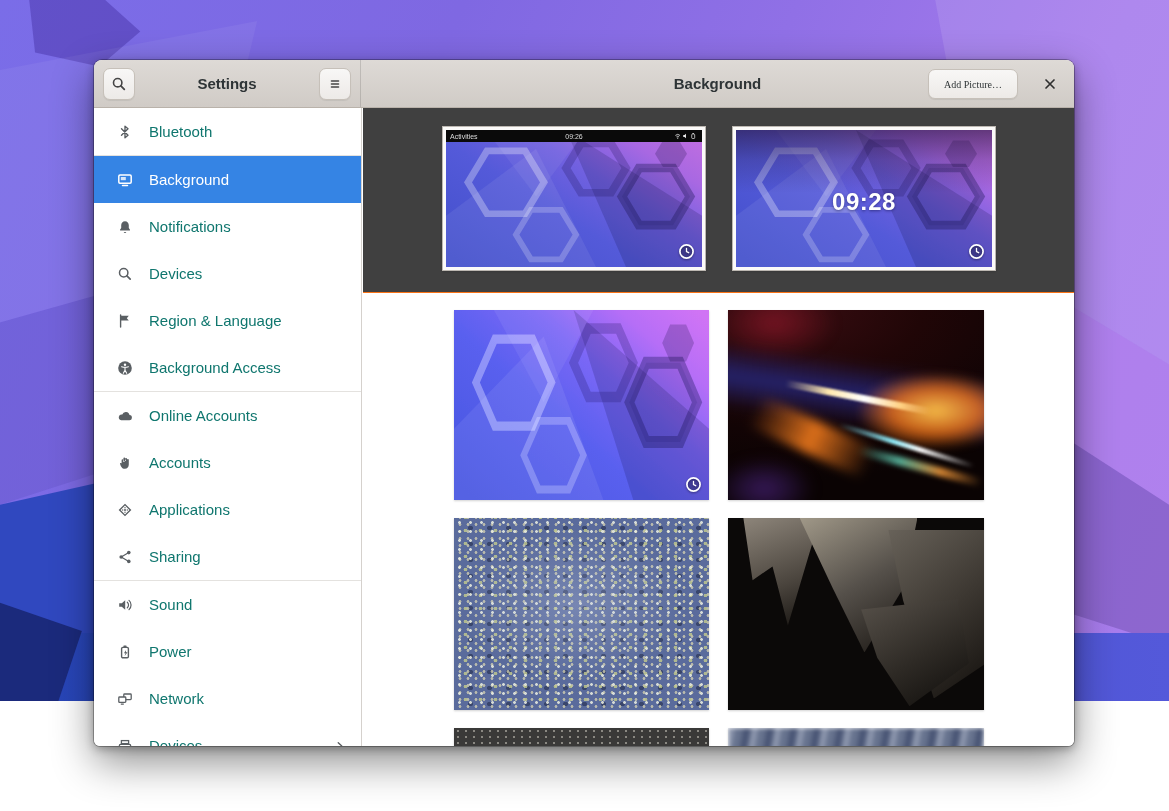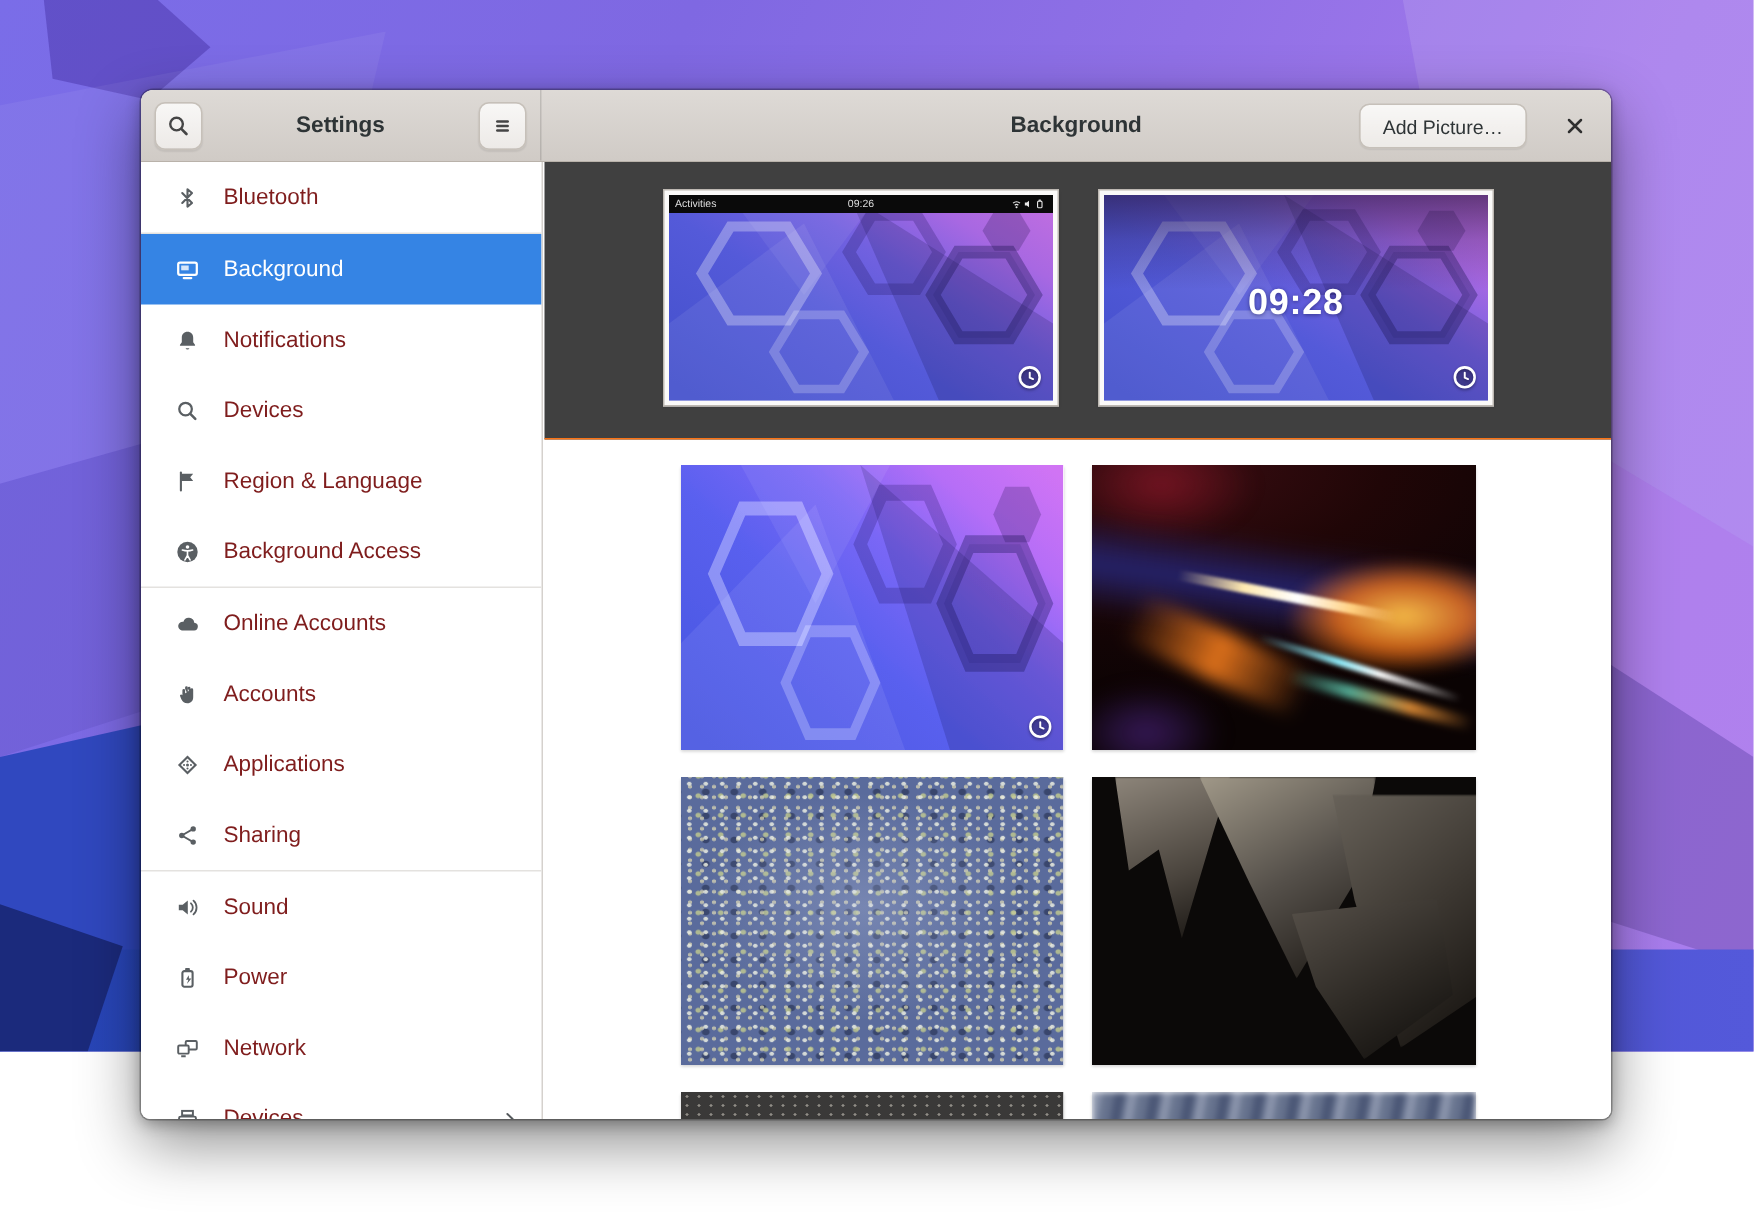--- a/index.html
+++ b/index.html
@@ -35,29 +35,29 @@
     font-weight:bold; font-size:15px; color:#2e3436; pointer-events:none; }
   .hb-btn { position:absolute; top:8px; width:32px; height:32px; border-radius:7px;
     background:linear-gradient(#f8f7f6,#edeae7); border:1px solid #c6c0b9;
     box-shadow:0 1px 1px rgba(0,0,0,.07); display:flex; align-items:center; justify-content:center;
     color:#454545; cursor:pointer; }
   .search-btn { left:9px; }
   .menu-btn { right:9px; }
   .add-btn { position:absolute; right:56px; top:9px; height:30px; padding:0 15px; border-radius:7px;
     background:linear-gradient(#f8f7f6,#edeae7); border:1px solid #c6c0b9;
     box-shadow:0 1px 1px rgba(0,0,0,.07); display:flex; align-items:center;
-    font-size:13px; color:#2e3436; font-family:Liberation Sans, sans-serif; cursor:pointer; }
+    font-size:10px; color:#2e3436; font-family:Liberation Serif, serif; cursor:pointer; }
   .close-btn { position:absolute; right:12px; top:12px; width:24px; height:24px; border:none;
     background:transparent; display:flex; align-items:center; justify-content:center; color:#2f2f2f; cursor:pointer; }
 
   
   .sidebar { position:absolute; top:48px; left:0; width:268px; bottom:0; background:#fff;
     border-right:1px solid #d5d1cd; overflow:hidden; }
   .srow { height:47px; display:flex; align-items:center; padding-left:22px; gap:15px;
-    font-size:15px; color:#7f1d1d; cursor:pointer; }
+    font-size:15px; color:#0f766e; cursor:pointer; }
   .srow.selected { background:#3584e4; color:#fff; }
   .ssep { height:1px; background:#e4e2df; }
   .sicon { width:18px; height:16px; display:flex; align-items:center; justify-content:center;
     color:#5a5f63; flex:none; }
   .srow.selected .sicon { color:#fff; }
   .chev { margin-left:auto; margin-right:14px; color:#55595c; display:flex; }
 
   
   .content { position:absolute; left:269px; top:48px; right:0; bottom:0; background:#fff; }
   .preview-section { position:absolute; top:0; left:0; right:0; height:185px;

